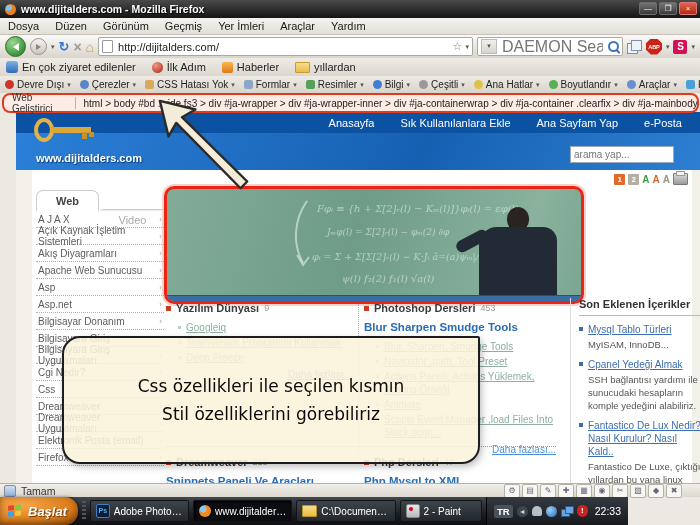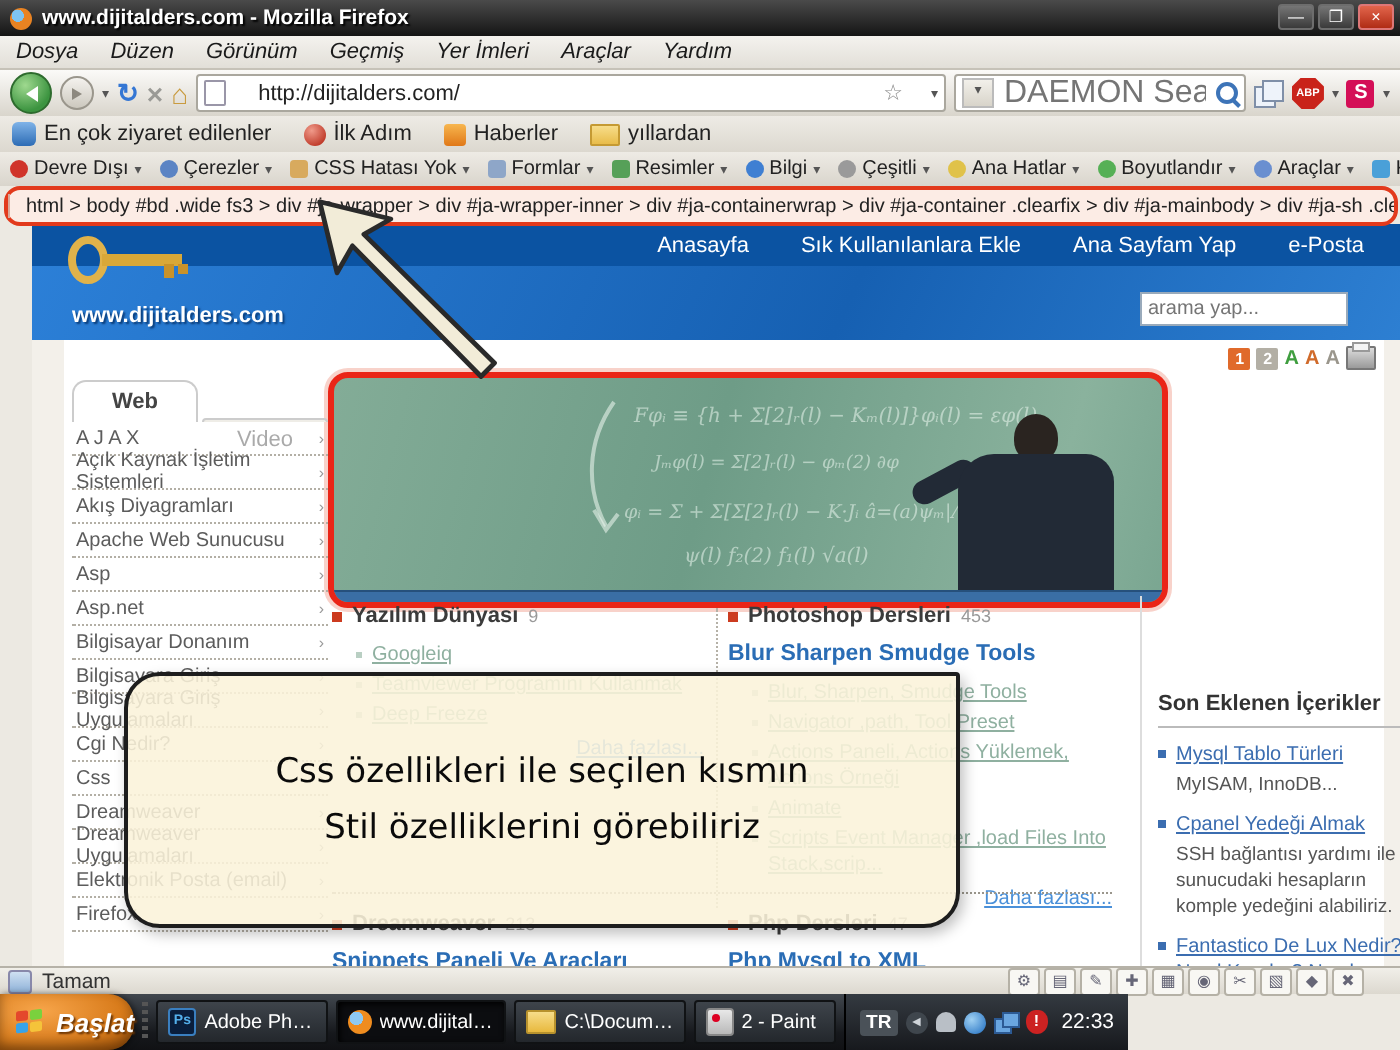--- a/index.html
+++ b/index.html
@@ -15,35 +15,35 @@
   #titlebar .title{color:#fff;font-size:10.5px;font-weight:bold;text-shadow:1px 1px 1px #000;}
   .winbtn{width:18px;height:13px;border:1px solid #6d6d6d;border-radius:2px;margin-left:2px;
           background:linear-gradient(#767676,#3a3a3a);color:#fff;font-size:8px;line-height:12px;
           text-align:center;box-sizing:border-box;}
   .winbtn.close{background:linear-gradient(#e2654c,#b02c15);border-color:#d77;}
   #winbtns{right:3px;top:2px;display:flex;}
 
   
   #menubar{left:0;top:18px;width:700px;height:17px;background:linear-gradient(#f4f2ee,#e2dfd8);
            border-bottom:1px solid #c6c2b8;display:flex;align-items:center;box-sizing:border-box;}
-  #menubar span{font-size:11px;color:#1a1a1a;padding:0 8px;font-style:italic;}
+  #menubar span{font-size:11px;color:#1a1a1a;padding:0 8px;}
 
   
   #navbar{left:0;top:35px;width:700px;height:23px;background:linear-gradient(#fbfaf8,#d9d5cc);
           display:flex;align-items:center;padding:0 5px;box-sizing:border-box;gap:4px;}
   .navback{width:19px;height:19px;border-radius:50%;border:1px solid #2e6b2e;
            background:radial-gradient(circle at 35% 30%,#9fd98f,#3c9440 70%);display:flex;align-items:center;justify-content:center;}
   .navback .tri{width:0;height:0;border-top:4px solid transparent;border-bottom:4px solid transparent;border-right:6px solid #fff;}
   .navfwd{width:15px;height:15px;border-radius:50%;border:1px solid #9a968c;background:linear-gradient(#f4f2ee,#ccc8be);
           display:flex;align-items:center;justify-content:center;}
   .navfwd .tri{width:0;height:0;border-top:3px solid transparent;border-bottom:3px solid transparent;border-left:5px solid #8d897f;}
   .glyph{font-size:13px;font-weight:bold;}
   .drop{font-size:7px;color:#555;}
   #urlbox{flex:1;height:17px;background:#fff;border:1px solid #aaa79e;border-radius:2px;
-          display:flex;align-items:center;padding:0 3px;gap:14px;}
+          display:flex;align-items:center;padding:0 3px;gap:3px;}
   .page-ic{width:9px;height:11px;background:#fff;border:1px solid #9a96a8;border-radius:1px;}
   #urlbox input{flex:1;border:0;outline:0;font-size:11px;color:#222;font-family:"Liberation Sans",sans-serif;background:transparent;}
   #searchbox{width:138px;height:17px;background:#fff;border:1px solid #aaa79e;border-radius:2px;
              display:flex;align-items:center;padding:0 3px;gap:3px;}
   #searchbox .eng{width:14px;height:13px;background:linear-gradient(#f2f0ea,#d8d4ca);border:1px solid #bbb;
                   font-size:7px;color:#555;text-align:center;line-height:12px;}
   #searchbox input{flex:1;width:60px;border:0;outline:0;font-size:16px;color:#999;font-family:"Liberation Sans",sans-serif;background:transparent;}
   .mag{width:7px;height:7px;border:2px solid #3d74b8;border-radius:50%;position:relative;}
   .mag:after{content:"";position:absolute;width:2px;height:5px;background:#3d74b8;left:7px;top:6px;transform:rotate(-45deg);}
   .pages-ic{width:15px;height:13px;position:relative;}
@@ -134,21 +134,21 @@
   .sublinks{margin:7px 0 0 12px;padding:0;list-style:none;}
   .sublinks li{font-size:10px;color:#8fb0a0;text-decoration:underline;line-height:13px;margin-bottom:2px;
                position:relative;padding-left:8px;}
   .sublinks li:before{content:"";position:absolute;left:0;top:5px;width:3px;height:3px;background:#b9cfc3;}
   .morelink{text-align:right;font-size:10px;color:#4a90d9;text-decoration:underline;margin-top:5px;}
   #coldiv{left:342px;top:192px;height:150px;border-left:1px dotted #b5b1a7;}
   #botdiv{left:150px;top:334px;width:390px;border-top:1px dotted #9a968c;}
 
   
   #recent{left:554px;top:186px;width:122px;padding-left:8px;border-left:1px solid #ddd;}
-  #recent .rt{font-size:11px;font-weight:bold;color:#333;margin-top:48px;}
+  #recent .rt{font-size:11px;font-weight:bold;color:#333;}
   #recent hr{border:0;border-top:1px solid #bbb;margin:5px 0 7px;}
   .ritem{margin-bottom:7px;position:relative;padding-left:9px;}
   .ritem:before{content:"";position:absolute;left:0;top:4px;width:4px;height:4px;background:#3b6db0;}
   .ritem .rl{font-size:10px;color:#3b6db0;text-decoration:underline;line-height:13px;}
   .ritem .rd{font-size:9.5px;color:#555;line-height:13px;margin-top:2px;}
 
   
   #vscroll{left:684px;top:0;width:15px;height:371px;background:#f6f4ef;border-left:1px solid #d8d4cb;box-sizing:border-box;}
   .sbtn{position:absolute;left:0;width:15px;height:15px;background:linear-gradient(#fdfdfc,#d6d2c8);
         border:1px solid #b2aea3;border-radius:2px;box-sizing:border-box;font-size:7px;color:#5a6e93;
@@ -159,21 +159,21 @@
   
   #statusbar{left:0;top:483px;width:700px;height:14px;background:linear-gradient(#f1efe9,#dcd8cf);
              border-top:1px solid #b6b2a8;display:flex;align-items:center;box-sizing:border-box;padding:0 4px;}
   #statusbar .sic{width:10px;height:10px;background:linear-gradient(#cfe0f2,#8fb2d8);border:1px solid #88a;border-radius:2px;margin-right:5px;}
   #statusbar .stext{font-size:10.5px;color:#333;}
   #statusicons{margin-left:auto;display:flex;gap:2px;margin-right:14px;}
   .st-ic{width:14px;height:12px;background:#f8f7f3;border:1px solid #b5b1a6;border-radius:2px;
          font-size:8px;line-height:12px;text-align:center;color:#667;}
 
   
-  #taskbar{left:0;top:497px;width:564px;height:28px;background:linear-gradient(#41474e,#16181c 70%,#101114);
+  #taskbar{left:0;top:497px;width:628px;height:28px;background:linear-gradient(#41474e,#16181c 70%,#101114);
            display:flex;align-items:center;}
   #startbtn{height:28px;width:92px;border-radius:0 13px 13px 0;display:flex;align-items:center;gap:5px;
             padding-left:8px;box-sizing:border-box;background:radial-gradient(ellipse at 30% 30%,#f7a54a,#d97c1c 60%,#9e4f05);
             box-shadow:inset 0 -3px 6px rgba(0,0,0,.35),1px 0 3px rgba(0,0,0,.5);}
   #startbtn .flag{width:15px;height:13px;display:grid;grid-template-columns:6px 6px;grid-template-rows:5px 5px;gap:1px;transform:skewY(-6deg);}
   #startbtn .flag i{border-radius:1px;}
   #startbtn .flag i:nth-child(1){background:#e4482c;} #startbtn .flag i:nth-child(2){background:#7ad13d;}
   #startbtn .flag i:nth-child(3){background:#38a3e8;} #startbtn .flag i:nth-child(4){background:#f5c33a;}
   #startbtn .stxt{color:#fff;font-size:13px;font-weight:bold;font-style:italic;text-shadow:1px 1px 1px #6b3402;}
   .taskgrip{width:4px;height:20px;margin:0 4px;background:repeating-linear-gradient(#555 0 2px,transparent 2px 4px);}
@@ -338,20 +338,21 @@
         <span class="drop">▾</span>
       </span>
     <span class="wd">
         <b></b>
         <span>Kaynağı Göster</span>
       </span>
 
   </div>
 
   <div id="crumbbar" class="abs">
+    <span class="lbl">Web Geliştirici</span>
     <span class="sep"></span>
     <span class="path">html &gt; body #bd .wide fs3 &gt; div #ja-wrapper &gt; div #ja-wrapper-inner &gt; div #ja-containerwrap &gt; div #ja-container .clearfix &gt; div #ja-mainbody &gt; div #ja-sh .clearfix</span>
   </div>
 
   <div id="viewport" class="abs">
     <div id="content-panel" class="abs"></div>
 
     <div id="sitehead" class="abs">
       <div id="sitetopnav" class="abs">
         <span>Anasayfa</span>

